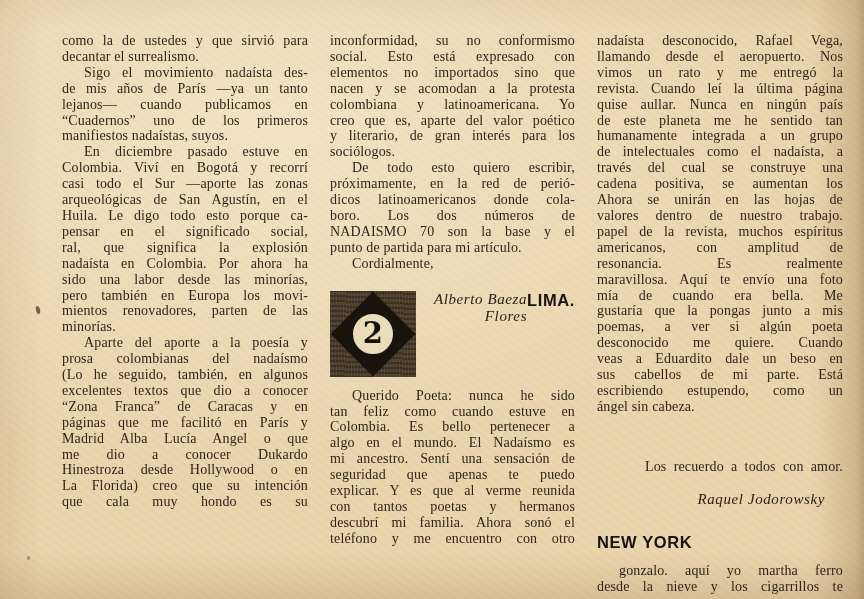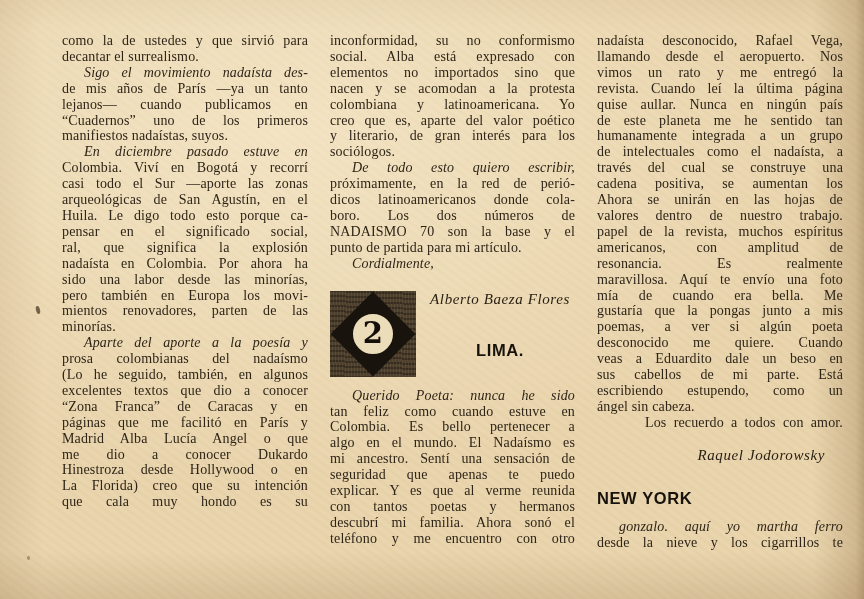--- a/index.html
+++ b/index.html
@@ -13,41 +13,41 @@
       repeating-linear-gradient(37deg, rgba(122,92,56,0.025) 0 3px, rgba(255,255,255,0.02) 3px 7px),
       #e9d4ac;
     color:#2e2518;
   }
   .col{position:absolute;top:33px;font-size:14px;line-height:15.9px;letter-spacing:0.15px;}
   .col-1{left:62px;width:246px;}
   .col-2{left:330px;width:245px;}
   .col-3{left:597px;width:246px;}
   .line{text-align:justify;text-align-last:justify;white-space:normal;}
   .line.end{text-align-last:left;}
-  .line.ind{text-indent:22px;font-style:italic;}
-  .line.bigind{text-indent:48px;}
+  .line.ind{text-indent:22px;}
+  .line.bigind{text-indent:48px;margin-top:44px;}
   .sig{font-style:italic;text-align:right;font-size:15px;line-height:17px;letter-spacing:0.6px;color:#2a2114;}
   .sig.inset{padding-right:18px;}
   .heading{font-family:"Liberation Sans",sans-serif;font-weight:700;font-size:16.5px;line-height:18px;letter-spacing:0.6px;color:#17120b;}
   .figure-row{display:flex;height:86px;}
   .fig2{
     position:relative;width:86px;height:86px;flex:0 0 86px;overflow:hidden;
     background:
       repeating-linear-gradient(88deg, rgba(150,118,80,0.20) 0 1px, rgba(0,0,0,0) 1px 3px),
       repeating-linear-gradient(2deg, rgba(24,17,9,0.38) 0 2px, rgba(96,76,50,0.18) 2px 5px),
       #483d2e;
   }
   .diamond{position:absolute;left:50%;top:50%;width:60px;height:60px;transform:translate(-50%,-50%) rotate(45deg);background:#18130c;}
   .num-circle{
     position:absolute;left:50%;top:50%;transform:translate(-50%,-50%);
     width:40px;height:40px;border-radius:50%;background:#ecddba;border:4px solid #18130c;
     display:flex;align-items:center;justify-content:center;
     font-family:"DejaVu Serif",serif;font-weight:700;font-size:29px;color:#140f08;
   }
-  .fig-right{flex:1;display:flex;flex-direction:column;justify-content:space-between;padding-left:9px;align-items:center;}
+  .fig-right{flex:1;display:flex;justify-content:space-between;padding-left:9px;}
   .fig-right .heading{margin-bottom:18px;}
   .spacer{width:100%;}
   .speck{position:absolute;background:rgba(66,50,28,0.7);border-radius:50%;}
   .speck-1{left:36px;top:306px;width:4px;height:8px;transform:rotate(-14deg);}
   .speck-2{left:27px;top:556px;width:3px;height:4px;opacity:0.55;}
 </style>
 </head>
 <body>
 
 <div class="page">
@@ -78,21 +78,21 @@
       <div class="line">“Zona Franca” de Caracas y en</div>
       <div class="line">páginas que me facilitó en París y</div>
       <div class="line">Madrid Alba Lucía Angel o que</div>
       <div class="line">me dio a conocer Dukardo</div>
       <div class="line">Hinestroza desde Hollywood o en</div>
       <div class="line">La Florida) creo que su intención</div>
       <div class="line">que cala muy hondo es su</div>
     </div>
   <div class="col col-2">
       <div class="line">inconformidad, su no conformismo</div>
-      <div class="line">social. Alba está expresado con</div>
+      <div class="line">social. Esto está expresado con</div>
       <div class="line">elementos no importados sino que</div>
       <div class="line">nacen y se acomodan a la protesta</div>
       <div class="line">colombiana y latinoamericana. Yo</div>
       <div class="line">creo que es, aparte del valor poético</div>
       <div class="line">y literario, de gran interés para los</div>
       <div class="line end">sociólogos.</div>
       <div class="line ind">De todo esto quiero escribir,</div>
       <div class="line">próximamente, en la red de perió-</div>
       <div class="line">dicos latinoamericanos donde cola-</div>
       <div class="line">boro. Los dos números de</div>

